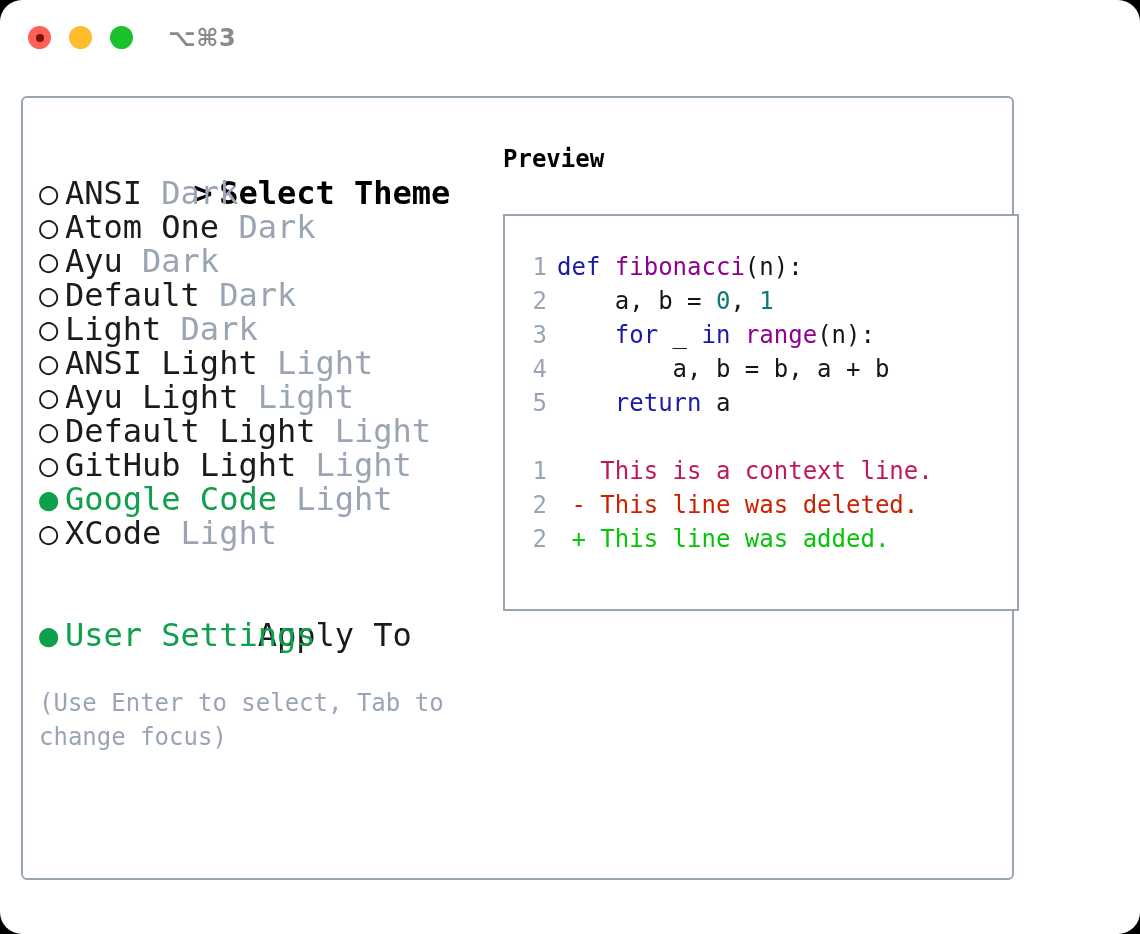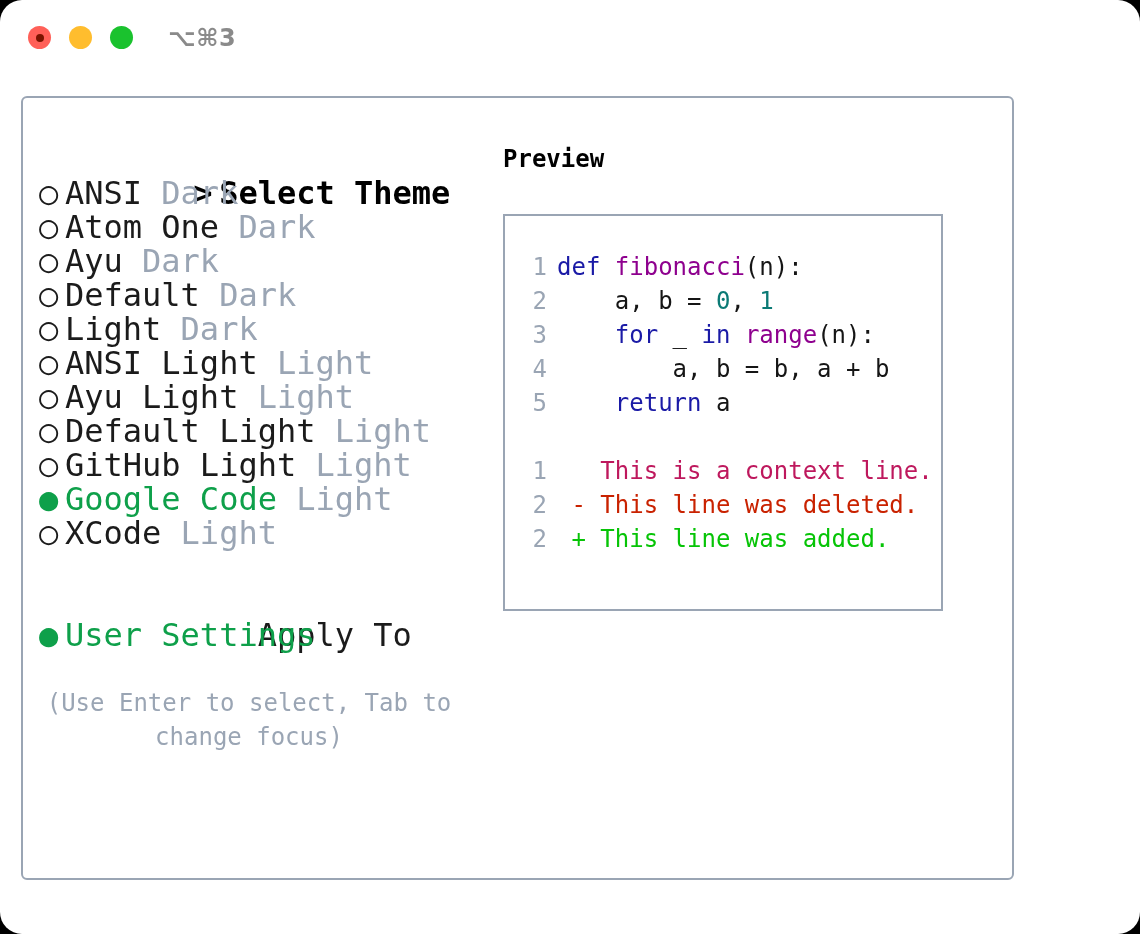--- a/index.html
+++ b/index.html
@@ -111,39 +111,38 @@
   .kind { color: #9aa5b4; }
 
   #apply-group { margin-top: 34px; }
 
   #hint {
     margin-top: 34px;
     font-size: 24px;
     line-height: 34px;
     color: #9aa5b4;
     width: 420px;
-    text-align: center;
   }
 
   
   #right-col {
     position: absolute;
     left: 480px;
     top: 44px;
     width: 490px;
   }
   #preview-title {
     font-size: 24px;
     line-height: 34px;
     font-weight: bold;
     color: #000000;
     margin-bottom: 38px;
   }
   #preview-box {
-    width: 440px;
+    width: 516px;
     height: 397px;
     border: 2px solid #9aa5b4;
     box-sizing: border-box;
     background: #ffffff;
     padding: 34px 0 0 0;
   }
   .code-line {
     font-size: 24px;
     line-height: 34px;
     white-space: pre;

